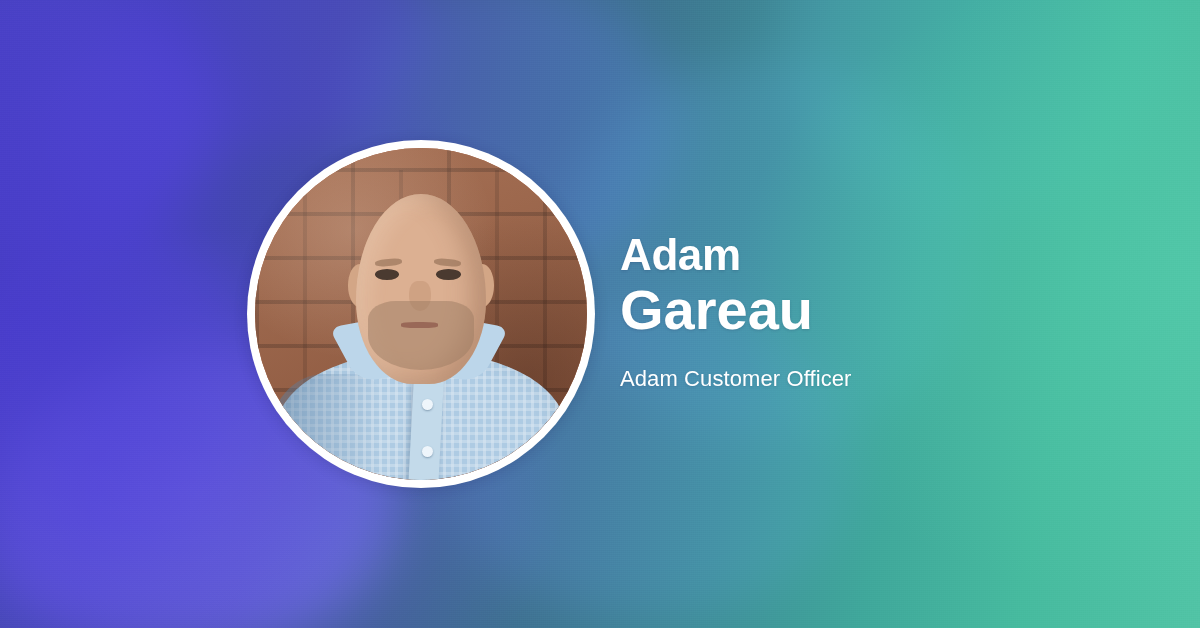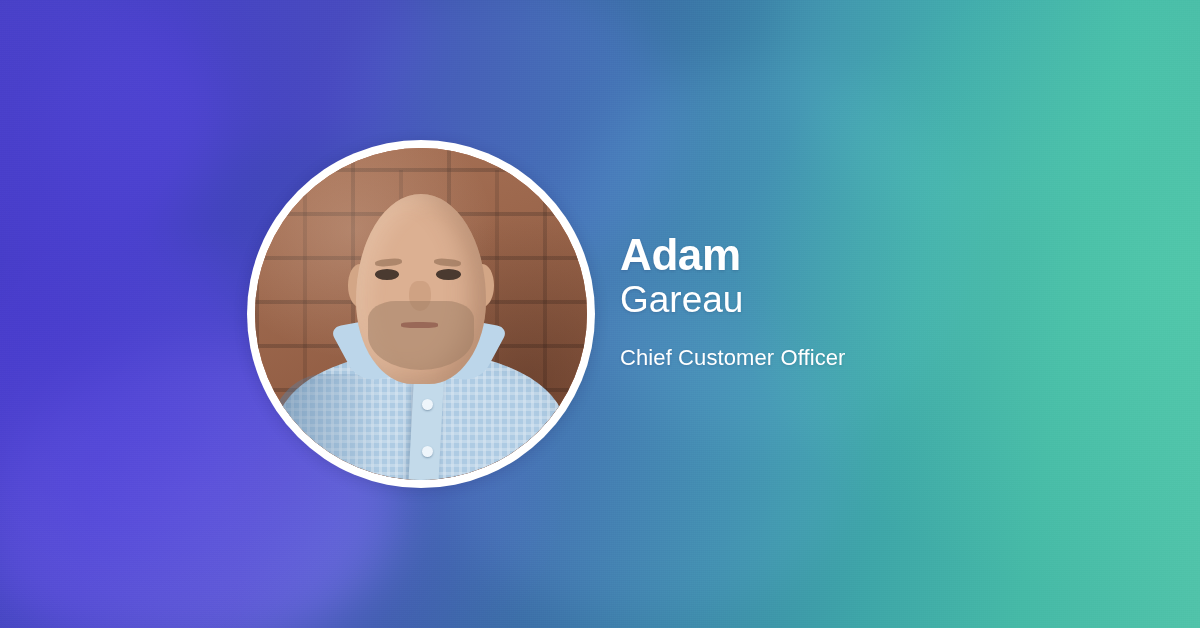--- a/index.html
+++ b/index.html
@@ -7,21 +7,21 @@
   html, body {
     width:1200px; height:628px;
     overflow:hidden;
     font-family:"Liberation Sans", sans-serif;
   }
 
   #card {
     position:relative;
     width:1200px; height:628px;
     overflow:hidden;
-    background:#0c4a6e;
+    background:#14532d;
   }
 
   
   .photo-layer {
     position:absolute; inset:-80px;
     filter:blur(26px) saturate(1.05);
   }
   .blob { position:absolute; border-radius:50%; }
 
   
@@ -272,22 +272,22 @@
     color:#ffffff;
   }
   .name-first {
     font-size:44px;
     font-weight:700;
     line-height:1.06;
     letter-spacing:-0.4px;
     text-shadow:0 1px 3px rgba(25,35,80,.18);
   }
   .name-last {
-    font-size:37px;
-    font-weight:400;
+    font-size:56px;
+    font-weight:700;
     line-height:1.12;
     letter-spacing:0px;
     text-shadow:0 1px 3px rgba(25,35,80,.18);
   }
   .role, .org {
     font-size:22px;
     font-weight:400;
     line-height:1.42;
     letter-spacing:0.1px;
     text-shadow:0 1px 3px rgba(25,35,80,.16);
@@ -343,16 +343,16 @@
         <div class="nose"></div>
         <div class="beard"></div>
         <div class="mouth"></div>
       </div>
     </div>
   </div>
 
   <div class="text-block">
     <div class="name-first">Adam</div>
     <div class="name-last">Gareau</div>
-    <div class="role">Chief Customer Officer</div>
+    <div class="role">Adam Customer Officer</div>
   </div>
 
 </div>
 
 </body></html>

